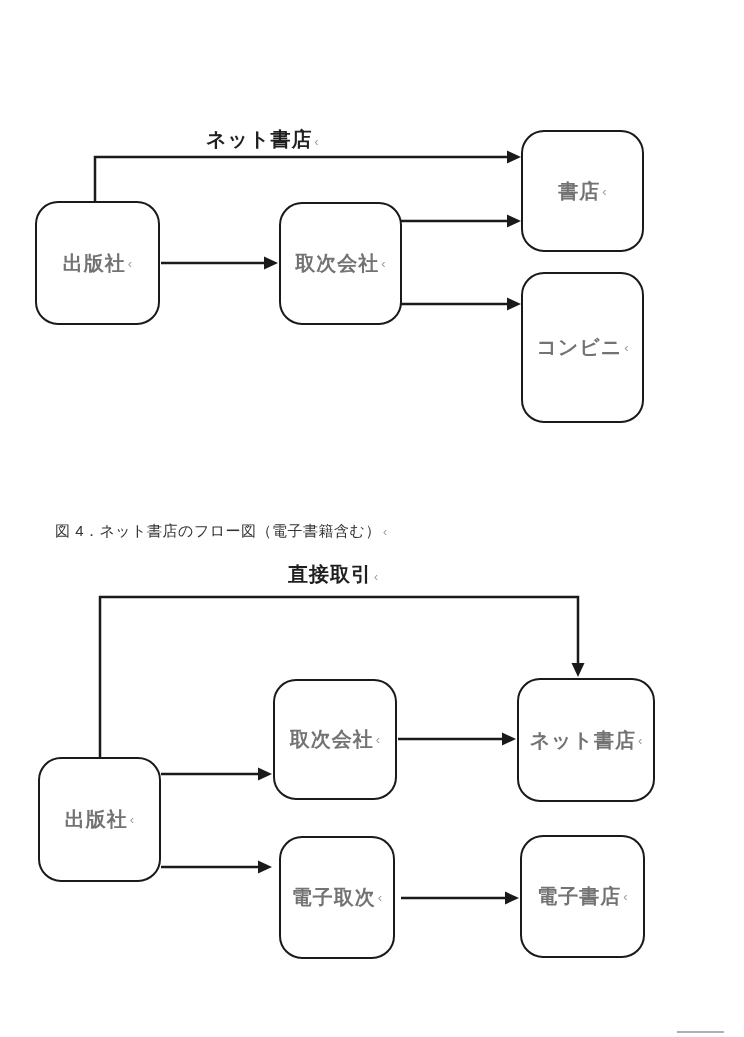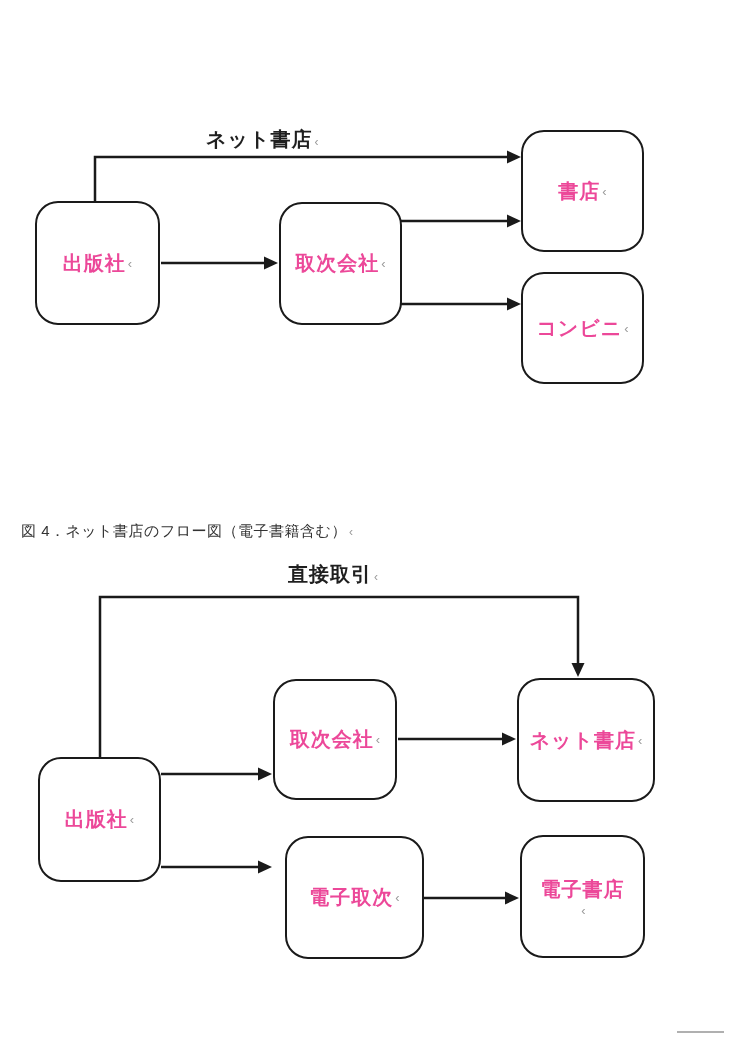--- a/index.html
+++ b/index.html
@@ -15,40 +15,40 @@
   .caption {
     position: absolute;
     left: 21px;
     font-size: 15px;
     font-weight: 500;
     color: #333333;
     letter-spacing: 0.5px;
     white-space: nowrap;
   }
   .caption.fig3 { top: 14px; }
-  .caption.fig4 { top: 522px; }
+  .caption.fig4 { top: 522px; margin-left: 34px; }
   svg.connectors {
     position: absolute;
     left: 0; top: 0;
     width: 744px; height: 1037px;
   }
   .node {
     position: absolute;
     border: 2.5px solid #1a1a1a;
     border-radius: 23px;
     background: #ffffff;
     display: flex;
     align-items: center;
     justify-content: center;
     white-space: nowrap;
   }
   .node-label {
     font-size: 20px;
     font-weight: 600;
-    color: #ec4899;
+    color: #737373;
     letter-spacing: 1px;
   }
   .edge-label {
     position: absolute;
     font-size: 20px;
     font-weight: 600;
     color: #1f1f1f;
     letter-spacing: 1px;
     white-space: nowrap;
   }
@@ -111,21 +111,21 @@
   <div class="node" style="left:279px; top:202px; width:123px; height:123px;">
       <span class="node-label">取次会社</span>
       <span class="mark">‹</span>
     </div>
 
   <div class="node" style="left:521px; top:130px; width:123px; height:122px;">
       <span class="node-label">書店</span>
       <span class="mark">‹</span>
     </div>
 
-  <div class="node" style="left:521px; top:272px; width:123px; height:112px;">
+  <div class="node" style="left:521px; top:272px; width:123px; height:151px;">
       <span class="node-label">コンビニ</span>
       <span class="mark">‹</span>
     </div>
 
   <div class="caption fig4"><span>図 4．ネット書店のフロー図（電子書籍含む）</span><span class="mark">‹</span></div>
 
   <div class="edge-label fig4"><span>直接取引</span><span class="mark">‹</span></div>
 
   <div class="node" style="left:38px; top:757px; width:123px; height:125px;">
       <span class="node-label">出版社</span>
@@ -135,25 +135,25 @@
   <div class="node" style="left:273px; top:679px; width:124px; height:121px;">
       <span class="node-label">取次会社</span>
       <span class="mark">‹</span>
     </div>
 
   <div class="node" style="left:517px; top:678px; width:138px; height:124px;">
       <span class="node-label">ネット書店</span>
       <span class="mark">‹</span>
     </div>
 
-  <div class="node" style="left:285px; top:836px; width:139px; height:123px;">
+  <div class="node" style="left:279px; top:836px; width:116px; height:123px;">
       <span class="node-label">電子取次</span>
       <span class="mark">‹</span>
     </div>
 
-  <div class="node" style="left:520px; top:835px; width:125px; height:123px;flex-direction:column;">
+  <div class="node" style="left:520px; top:835px; width:125px; height:123px;">
       <span class="node-label">電子書店</span>
       <span class="mark">‹</span>
     </div>
 
   <div class="artifact-line"></div>
 
 </div>
 
 </body></html>

